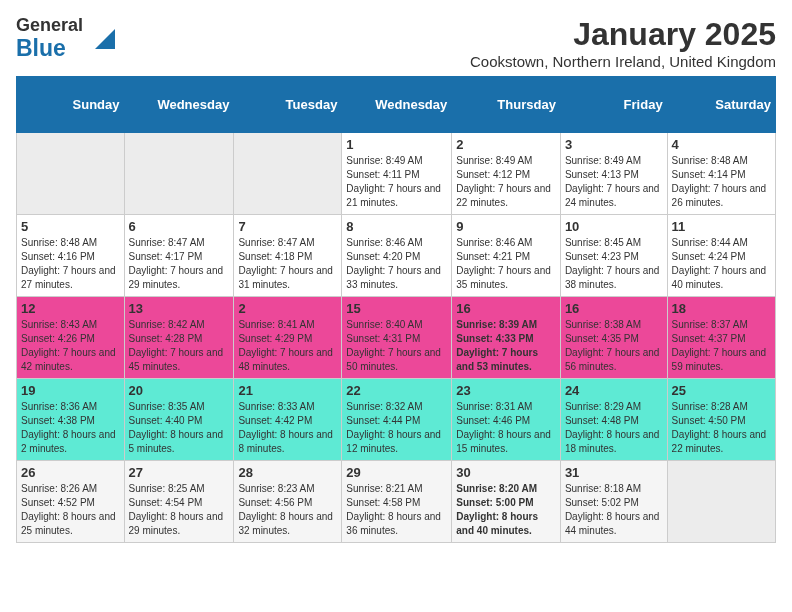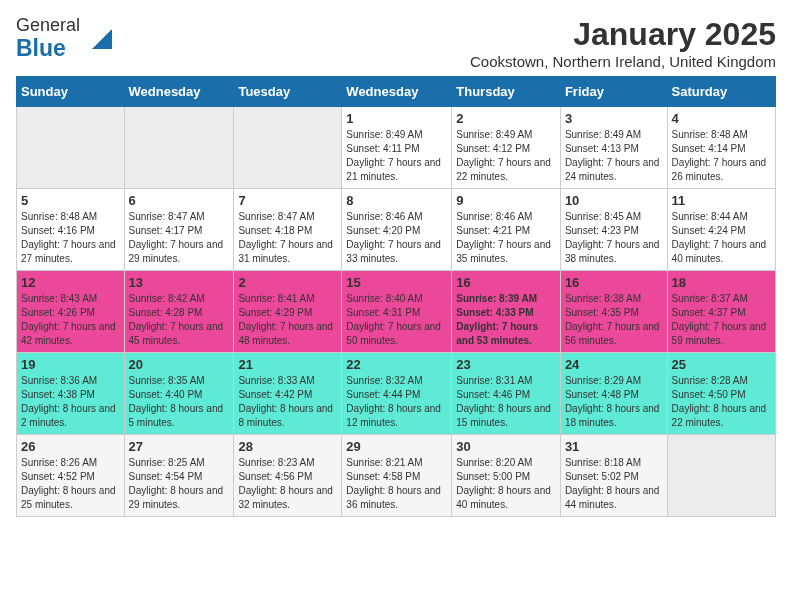--- a/index.html
+++ b/index.html
@@ -20,21 +20,21 @@
       display: flex;
       align-items: center;
     }
     .logo-text {
       display: flex;
       flex-direction: column;
       line-height: 1.1;
     }
     .logo-general {
       font-size: 18px;
-      font-weight: normal;
+      font-weight: bold;
       color: #333;
     }
     .logo-blue {
       font-size: 23px;
       font-weight: bold;
       color: #1a6faa;
     }
     .logo-icon {
       width: 28px;
       height: 28px;
@@ -54,22 +54,22 @@
     }
     .calendar {
       width: 100%;
       border-collapse: collapse;
       margin-top: 6px;
     }
     .calendar th {
       background-color: #1a6faa;
       color: #fff;
       font-size: 13px;
-      padding: 7px 4px;
-      text-align: left;
+      padding: 20px 4px;
+      text-align: right;
       border: 1px solid #1a6faa;
     }
     .calendar td {
       border: 1px solid #ccc;
       vertical-align: top;
       width: 113px;
       min-height: 80px;
       padding: 4px;
       font-size: 10.5px;
       color: #333;
@@ -312,21 +312,21 @@
 Daylight: 8 hours and 32 minutes.</div>
         </td>
         <td>
           <div class="day-num">29</div>
           <div class="day-info" style="white-space: pre-line;">Sunrise: 8:21 AM
 Sunset: 4:58 PM
 Daylight: 8 hours and 36 minutes.</div>
         </td>
         <td>
           <div class="day-num">30</div>
-          <div class="day-info" style="white-space: pre-line;">Sunrise: 8:20 AM
+          <div class="day-info" style="white-space: pre-line; font-weight: bold;">Sunrise: 8:20 AM
 Sunset: 5:00 PM
 Daylight: 8 hours and 40 minutes.</div>
         </td>
         <td>
           <div class="day-num">31</div>
           <div class="day-info" style="white-space: pre-line;">Sunrise: 8:18 AM
 Sunset: 5:02 PM
 Daylight: 8 hours and 44 minutes.</div>
         </td>
         <td class="empty"></td>

